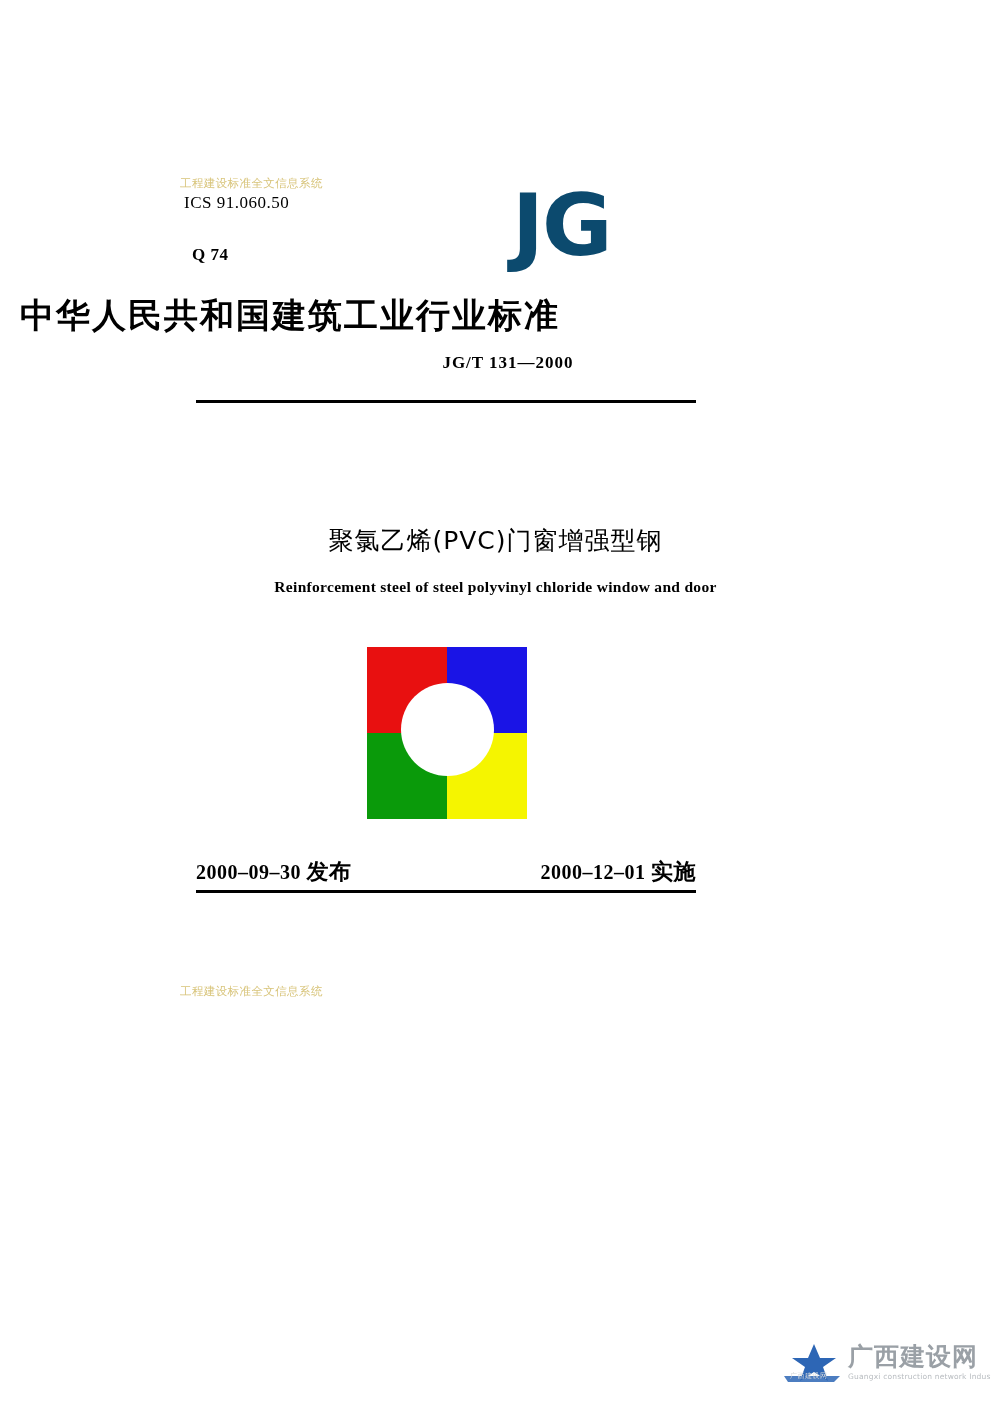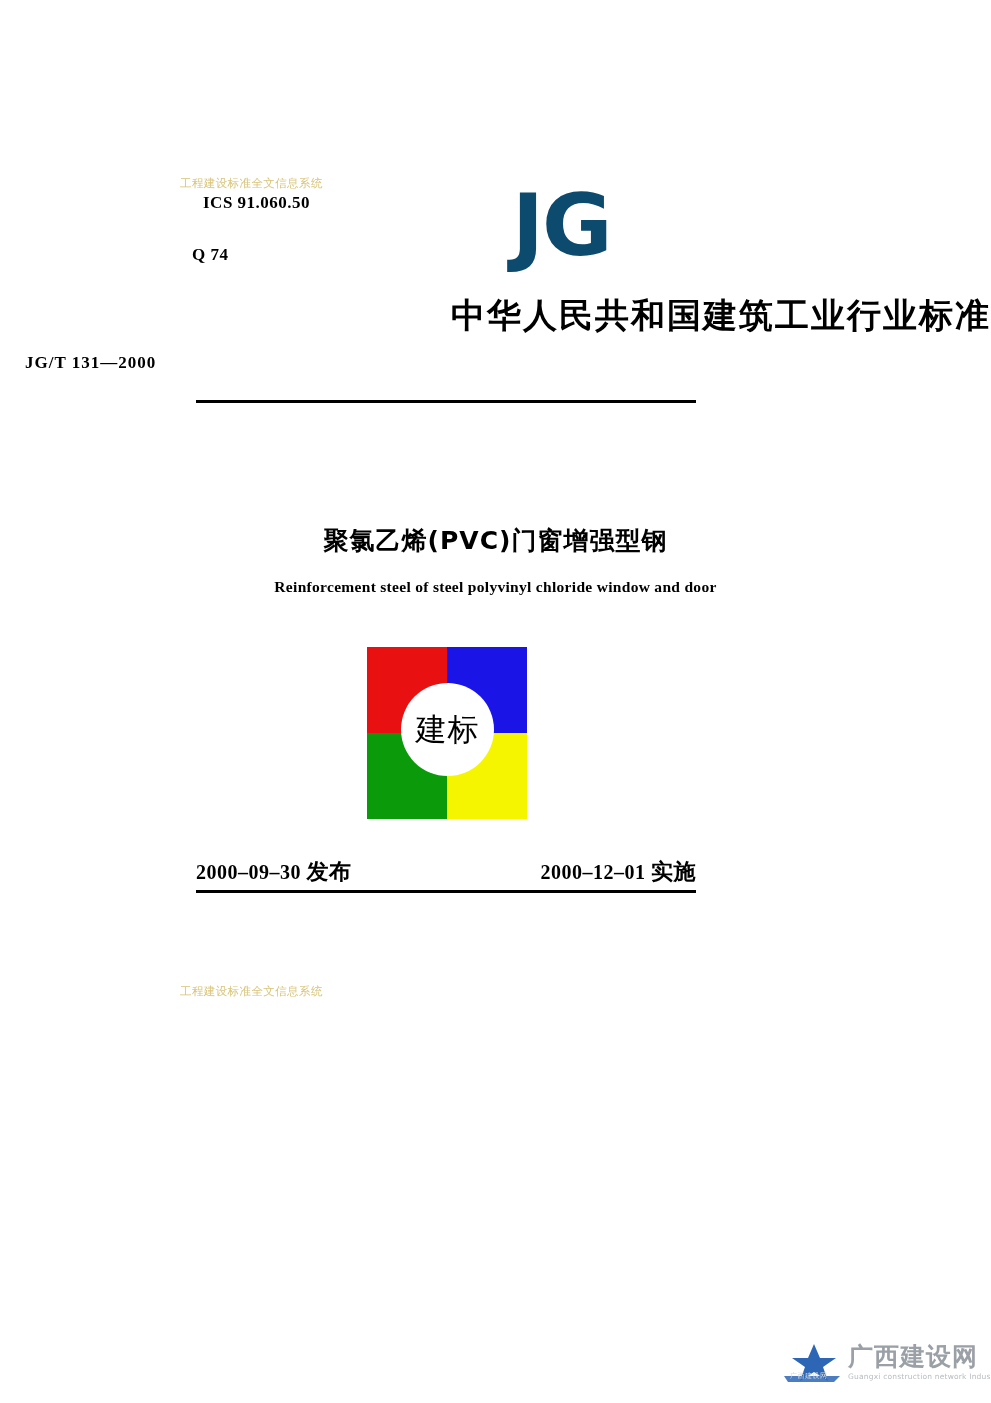--- a/index.html
+++ b/index.html
@@ -39,24 +39,24 @@
     font-family: "DejaVu Sans", sans-serif;
     font-size: 11.5px;
     color: #d8c47a;
     letter-spacing: 0.4px;
     white-space: nowrap;
   }
 
   
   .ics {
     position: absolute;
-    left: 203px;
+    left: 184px;
     top: 193px;
     font-family: "Liberation Serif", serif;
-    font-weight: bold;
+    font-weight: normal;
     font-size: 17px;
     letter-spacing: 0.5px;
   }
   .qcode {
     position: absolute;
     left: 192px;
     top: 222px;
     font-family: "Liberation Serif", serif;
     font-weight: bold;
     font-size: 17px;
@@ -80,33 +80,33 @@
     color: #0c4a6e;
     letter-spacing: -2px;
   }
 
   
   .main-title {
     position: absolute;
     left: 0;
     right: 0;
     top: 293px;
-    text-align: right;
+    text-align: left;
     font-family: "DejaVu Sans", sans-serif;
     font-weight: bold;
     font-size: 34px;
     letter-spacing: 2px;
     padding-left: 20px;
   }
   .std-no {
     position: absolute;
     left: 0;
     right: 0;
     top: 353px;
-    text-align: left;
+    text-align: center;
     font-family: "Liberation Serif", serif;
     font-weight: bold;
     font-size: 17px;
     letter-spacing: 1px;
     padding-left: 25px;
   }
   .rule-top {
     position: absolute;
     left: 196px;
     top: 400px;
@@ -116,21 +116,21 @@
   }
 
   
   .cn-subject {
     position: absolute;
     left: 0;
     right: 0;
     top: 524px;
     text-align: center;
     font-family: "DejaVu Sans", sans-serif;
-    font-weight: bold;
+    font-weight: normal;
     font-size: 25px;
     letter-spacing: 1px;
   }
   .en-subject {
     position: absolute;
     left: 0;
     right: 0;
     top: 578px;
     text-align: center;
     font-family: "Liberation Serif", serif;
@@ -284,21 +284,20 @@
 
   <div class="cn-subject">聚氯乙烯(PVC)门窗增强型钢</div>
   <div class="en-subject">Reinforcement steel of steel polyvinyl chloride window and door</div>
 
   <div class="emblem">
     <div class="emblem-quad q-tl"></div>
     <div class="emblem-quad q-tr"></div>
     <div class="emblem-quad q-bl"></div>
     <div class="emblem-quad q-br"></div>
     <div class="emblem-circle"></div>
-    <div class="emblem-text">建标</div>
   </div>
 
   <div class="dates">
     <div class="date-item">
       <span>2000–09–30</span>
       <span class="cn">发布</span>
     </div>
     <div class="date-item">
       <span>2000–12–01</span>
       <span class="cn">实施</span>

